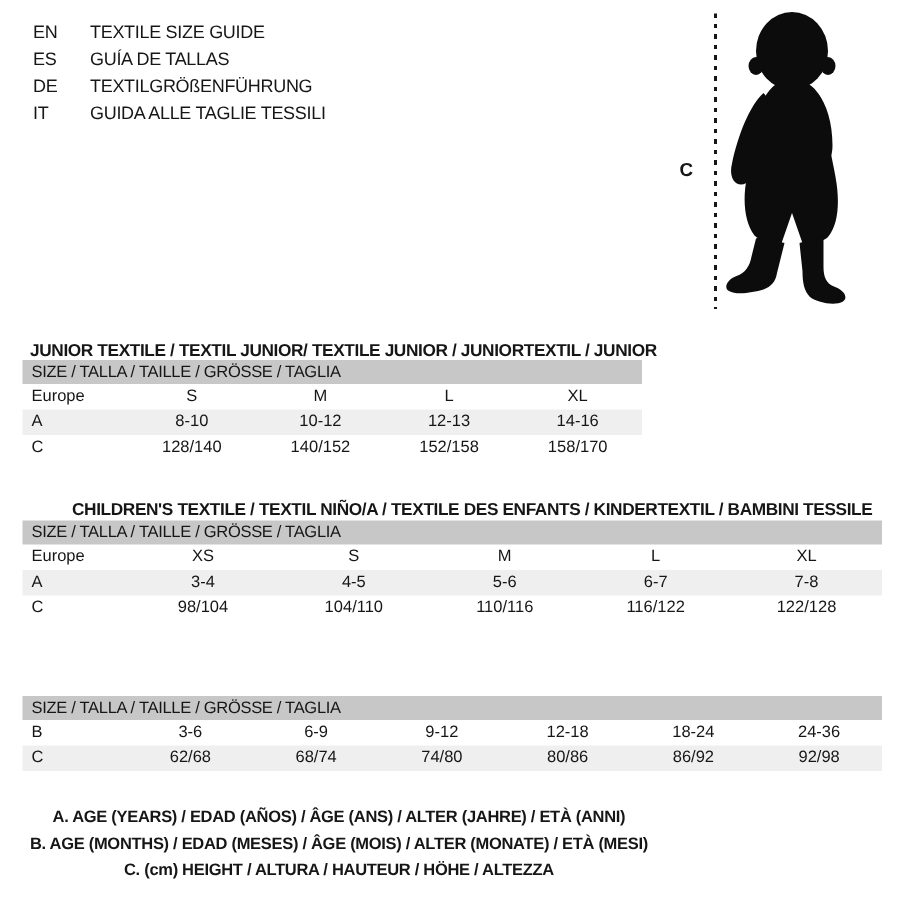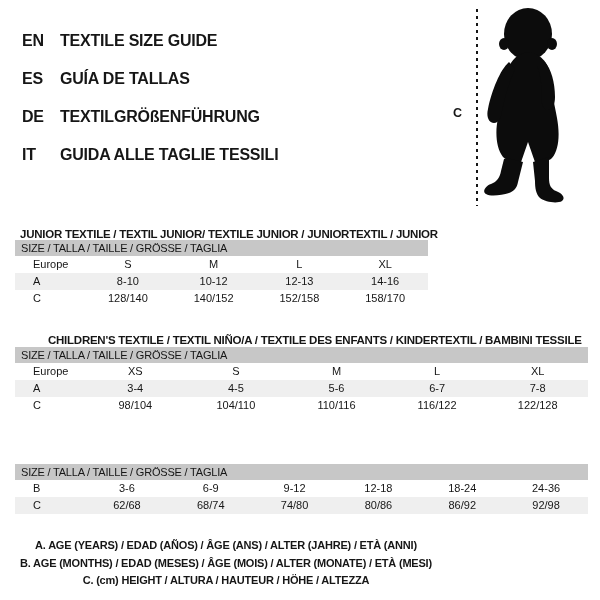--- a/index.html
+++ b/index.html
@@ -9,21 +9,21 @@
   }
   html,body{margin:0;padding:0;}
   body{background:#888;font-family:"Liberation Sans", sans-serif;}
   .page{
     position:relative;width:600px;height:600px;background:#ffffff;
     margin:0 auto;overflow:hidden;color:var(--ink);
   }
 
   
   .lang-block{position:absolute;left:22px;top:12px;}
-  .lang-row{display:flex;height:18px;line-height:18px;font-size:16px;font-weight:bold;letter-spacing:-0.2px;margin-top:20px;}
+  .lang-row{display:flex;height:18px;line-height:18px;font-size:12px;font-weight:normal;letter-spacing:-0.2px;}
   .lang-code{display:inline-block;width:38px;}
 
   
   .c-label{position:absolute;left:453px;top:106px;font-size:12.5px;font-weight:bold;}
   .dotted-line{
     position:absolute;left:476px;top:9px;width:2px;height:197px;
     background:repeating-linear-gradient(to bottom,var(--ink) 0px,var(--ink) 3px,transparent 3px,transparent 7px);
   }
   .toddler{position:absolute;left:482px;top:6px;}
 
@@ -36,21 +36,21 @@
   
   .size-table{position:absolute;font-size:11px;}
   #table-0{left:15px;top:240px;width:413px;}
   #table-1{left:15px;top:347px;width:573px;}
   #table-2{left:15px;top:464px;width:573px;}
   .t-head{background:var(--bar);height:16px;line-height:16px;padding-left:6px;letter-spacing:-0.2px;}
   .t-row{display:grid;height:17px;line-height:17px;}
   #table-0 .t-row{grid-template-columns:70px repeat(4,1fr);}
   #table-1 .t-row{grid-template-columns:70px repeat(5,1fr);}
   #table-2 .t-row{grid-template-columns:70px repeat(6,1fr);}
-  .t-row .lbl{text-align:left;padding-left:6px;margin-left:12px;}
+  .t-row .lbl{text-align:left;padding-left:6px;}
   .t-row .val{text-align:center;}
   .shaded{background:var(--band);}
 
   
   .footnotes{position:absolute;left:20px;top:537px;}
   .footnote{height:17.5px;line-height:17.5px;font-size:11px;font-weight:bold;letter-spacing:-0.2px;text-align:center;}
 </style>
 </head>
 <body>
 

